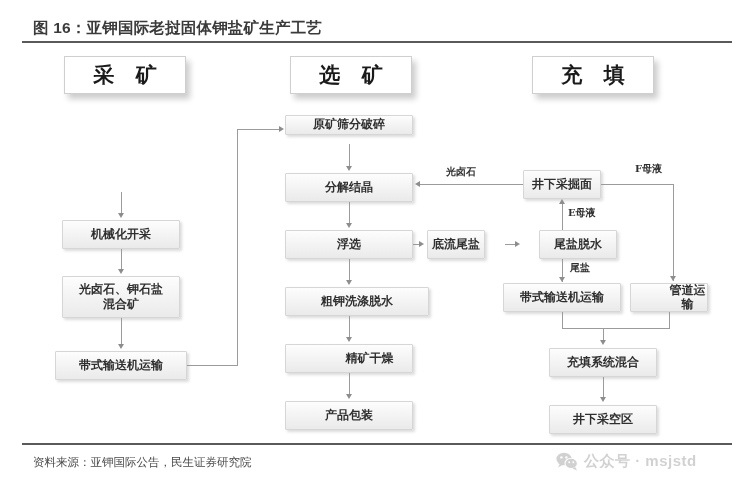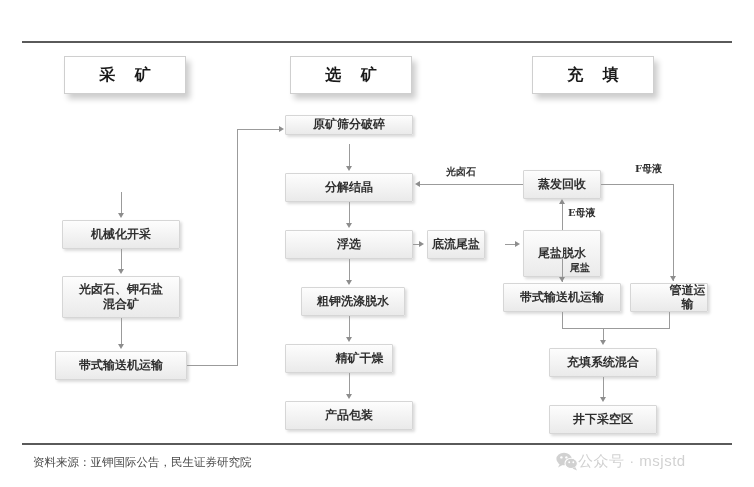--- a/index.html
+++ b/index.html
@@ -27,22 +27,23 @@
     background:#5a5a5a;
   }
   .source{
     position:absolute;left:33px;top:455px;
     font-size:11.5px;color:#4a4a4a;white-space:nowrap;
   }
 
   
   .watermark{
     position:absolute;left:556px;top:452px;
-    display:flex;align-items:center;
+    display:flex;align-items:center;gap:6px;
     opacity:.45;
+    font-weight:bold;
   }
   .wm-text{font-size:15px;color:#9a9a9a;white-space:nowrap;letter-spacing:.5px;}
 
   
   .canvas{position:absolute;left:22px;top:48px;width:710px;height:392px;}
 
   
   .bx{
     position:absolute;
     box-sizing:border-box;
@@ -63,21 +64,21 @@
   
   .plaque{
     position:absolute;
     box-sizing:border-box;
     background:#ffffff;
     border:1px solid #cfcfcf;
     box-shadow:4px 5px 6px rgba(0,0,0,.20);
     display:flex;align-items:center;justify-content:center;
     font-family:"DejaVu Serif","Liberation Serif",serif;
     font-weight:bold;
-    font-size:16px;
+    font-size:21px;
     letter-spacing:7px;
     text-indent:7px;
     color:#1a1a1a;
   }
 
   
   .ln{position:absolute;background:#9b9b9b;}
   .lnh{height:1px;}
   .lnv{width:1px;}
   .ar{position:absolute;width:0;height:0;}
@@ -90,20 +91,21 @@
   .elbl{
     position:absolute;font-size:10px;color:#2f2f2f;white-space:nowrap;
     font-family:"DejaVu Serif","Liberation Serif",serif;font-weight:700;
   }
 </style>
 </head>
 <body>
 
 <div class="page">
 
+  <div class="title">图 16：亚钾国际老挝固体钾盐矿生产工艺</div>
   <div class="title-rule"></div>
 
   <div class="canvas">
 
     <div class="plaque" style="left:42px;top:8px;width:122px;height:38px;">采 矿</div>
     <div class="plaque" style="left:268px;top:8px;width:122px;height:38px;">选 矿</div>
     <div class="plaque" style="left:510px;top:8px;width:122px;height:38px;">充 填</div>
 
     <div class="bx" style="left:40px;top:172px;width:118px;height:29px;">机械化开采</div>
     <div class="bx two-line" style="left:40px;top:228px;width:118px;height:42px;white-space:pre-line;">光卤石、钾石盐
@@ -120,42 +122,42 @@
     <div class="ar ar-d" style="left:95.5px;top:296px;"></div>
 
     <div class="ln lnh" style="left:165px;top:317px;width:50px;"></div>
     <div class="ln lnv" style="left:215px;top:81px;height:237px;"></div>
     <div class="ln lnh" style="left:215px;top:81px;width:44px;"></div>
     <div class="ar ar-r" style="left:257px;top:77.5px;"></div>
 
     <div class="bx" style="left:263px;top:67px;width:128px;height:20px;">原矿筛分破碎</div>
     <div class="bx" style="left:263px;top:125px;width:128px;height:29px;">分解结晶</div>
     <div class="bx" style="left:263px;top:182px;width:128px;height:29px;">浮选</div>
-    <div class="bx" style="left:263px;top:239px;width:104px;height:29px;margin-left:16px;">粗钾洗涤脱水</div>
-    <div class="bx" style="left:263px;top:296px;width:108px;height:29px;padding-left:41px;">精矿干燥</div>
+    <div class="bx" style="left:263px;top:239px;width:144px;height:29px;">粗钾洗涤脱水</div>
+    <div class="bx" style="left:263px;top:296px;width:128px;height:29px;padding-left:41px;">精矿干燥</div>
     <div class="bx" style="left:263px;top:353px;width:128px;height:29px;">产品包装</div>
 
     <div class="ln lnv" style="left:327px;top:96px;height:24px;"></div>
     <div class="ar ar-d" style="left:323.5px;top:118px;"></div>
 
     <div class="ln lnv" style="left:327px;top:154px;height:23px;"></div>
     <div class="ar ar-d" style="left:323.5px;top:175px;"></div>
 
     <div class="ln lnv" style="left:327px;top:211px;height:23px;"></div>
     <div class="ar ar-d" style="left:323.5px;top:232px;"></div>
 
     <div class="ln lnv" style="left:327px;top:268px;height:23px;"></div>
     <div class="ar ar-d" style="left:323.5px;top:289px;"></div>
 
     <div class="ln lnv" style="left:327px;top:325px;height:23px;"></div>
     <div class="ar ar-d" style="left:323.5px;top:346px;"></div>
 
     <div class="bx" style="left:405px;top:182px;width:58px;height:29px;">底流尾盐</div>
-    <div class="bx" style="left:501px;top:182px;width:78px;height:47px;">尾盐脱水</div>
-    <div class="bx" style="left:501px;top:122px;width:78px;height:29px;">蒸发回收</div>
+    <div class="bx" style="left:517px;top:182px;width:78px;height:29px;">尾盐脱水</div>
+    <div class="bx" style="left:501px;top:122px;width:78px;height:29px;">井下采掘面</div>
 
     <div class="ln lnh" style="left:391px;top:196px;width:7px;"></div>
     <div class="ar ar-r" style="left:397px;top:192.5px;"></div>
 
     <div class="ln lnh" style="left:483px;top:196px;width:11px;"></div>
     <div class="ar ar-r" style="left:493px;top:192.5px;"></div>
 
     <div class="ln lnv" style="left:540px;top:156px;height:26px;"></div>
     <div class="ar ar-u" style="left:536.5px;top:151px;"></div>
     <div class="elbl" style="left:546px;top:158px;">E母液</div>

